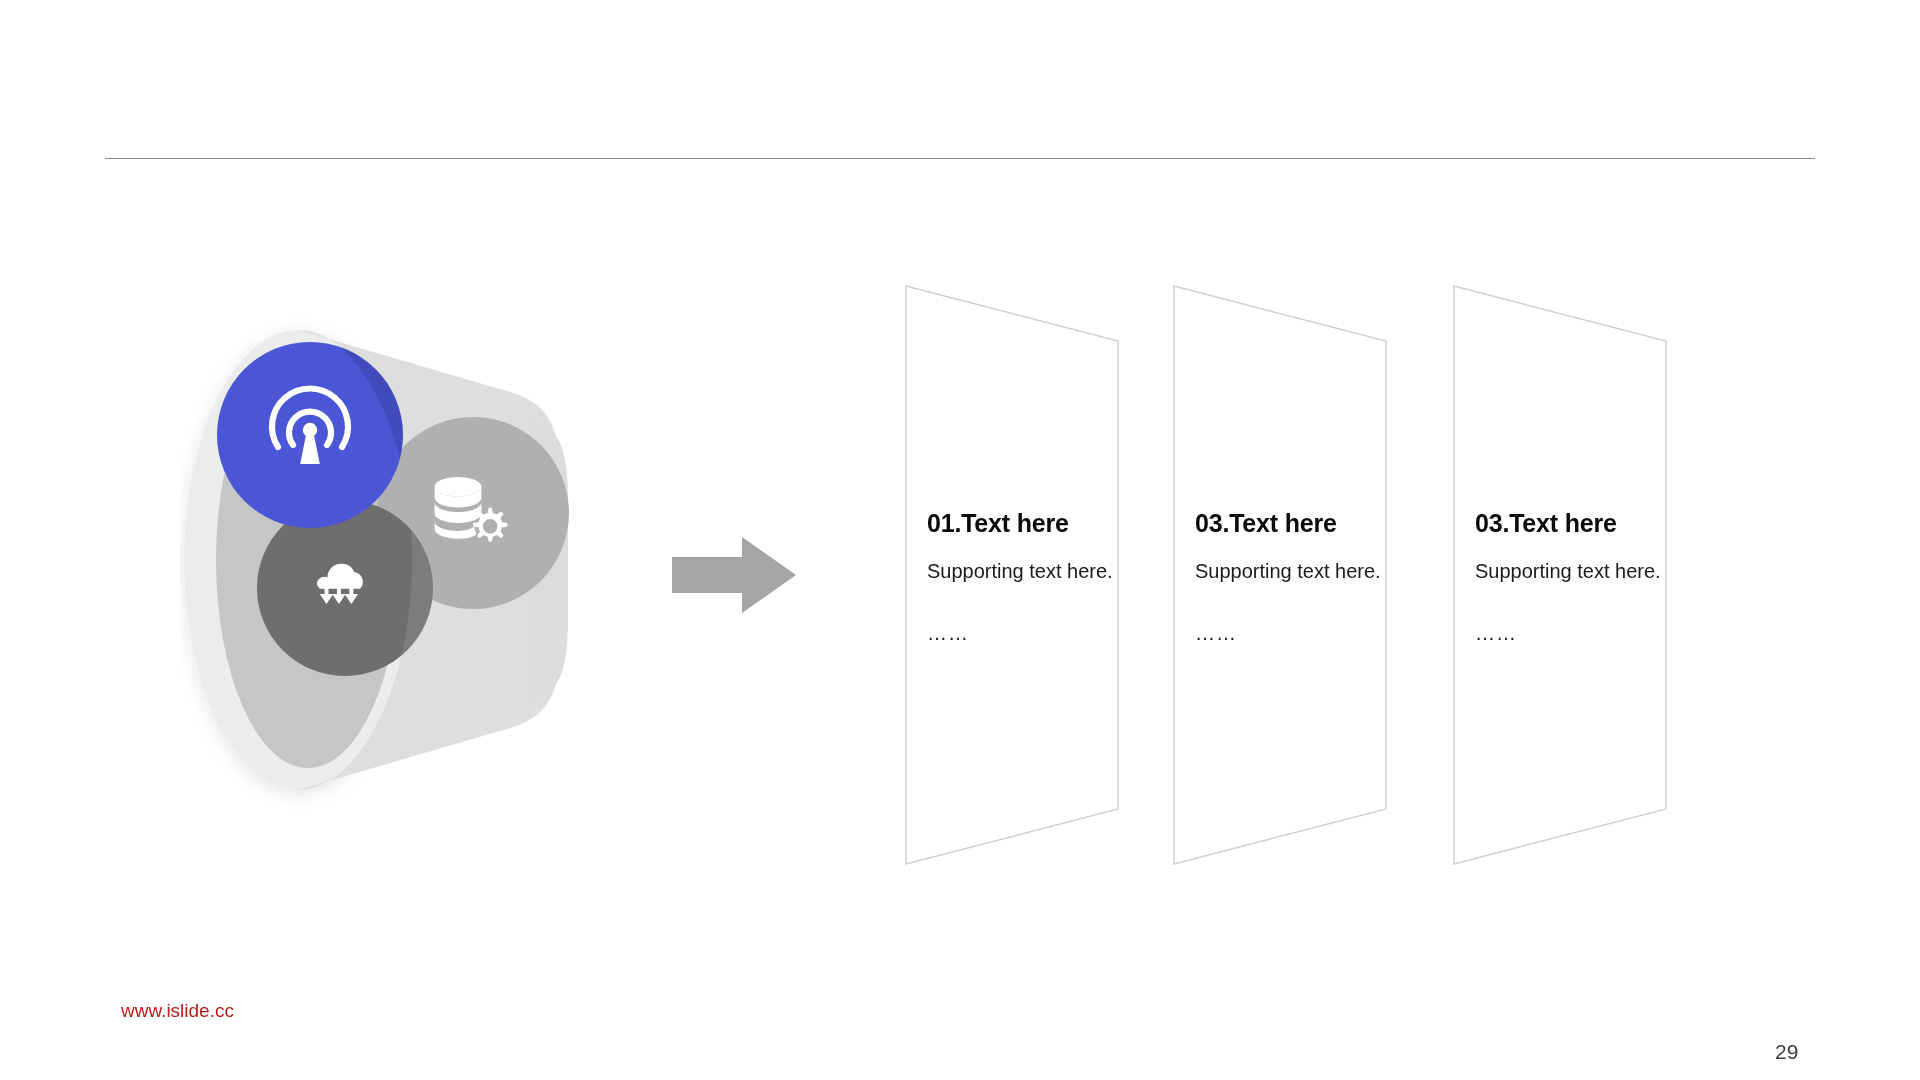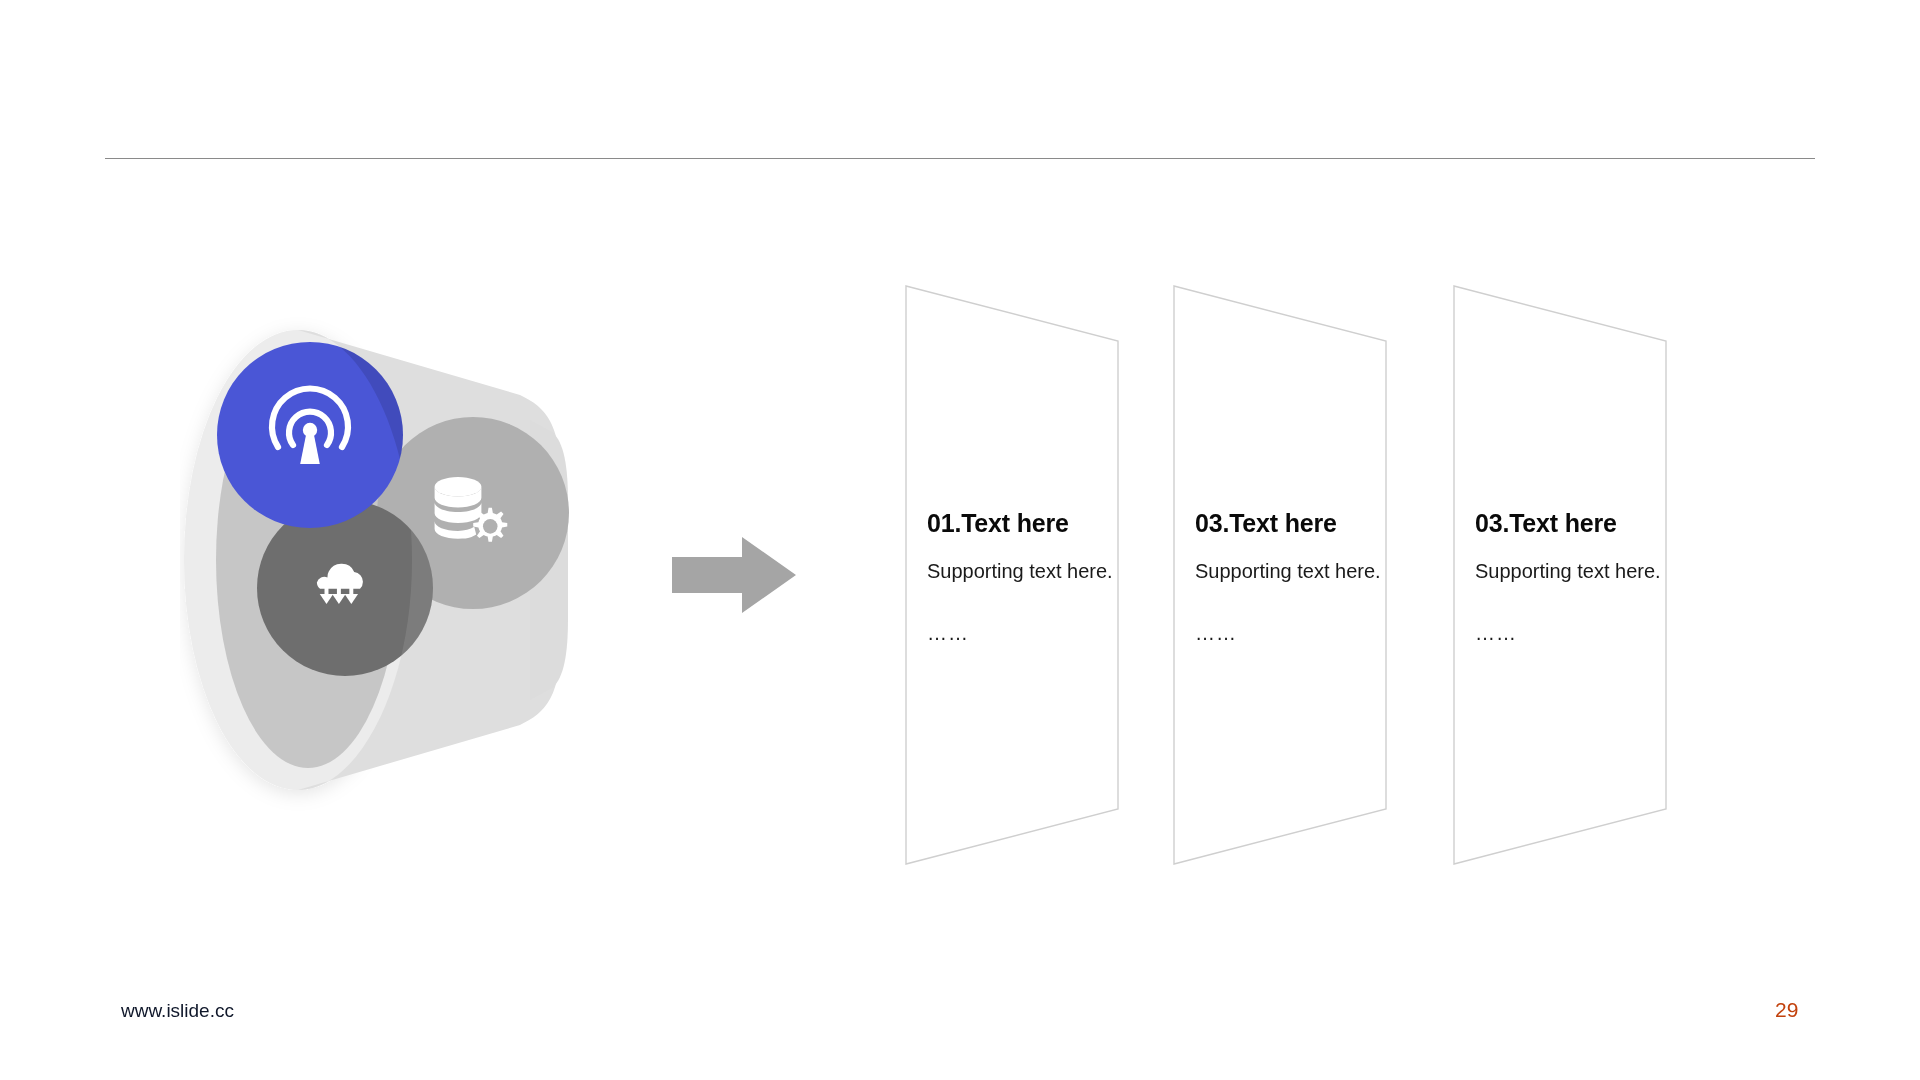--- a/index.html
+++ b/index.html
@@ -103,28 +103,28 @@
     color: #1a1a1a;
     letter-spacing: 1px;
   }
 
   
   .footer-url {
     position: absolute;
     left: 121px;
     top: 1000px;
     font-size: 19px;
-    color: #0f172a;
+    color: #b91c1c;
   }
   .footer-page {
     position: absolute;
     left: 1775px;
-    top: 998px;
+    top: 1040px;
     font-size: 21px;
-    color: #c2410c;
+    color: #404040;
   }
 </style>
 </head>
 <body>
 
 <div class="slide">
 
   <div class="top-rule"></div>
 
   <div class="funnel-graphic">

